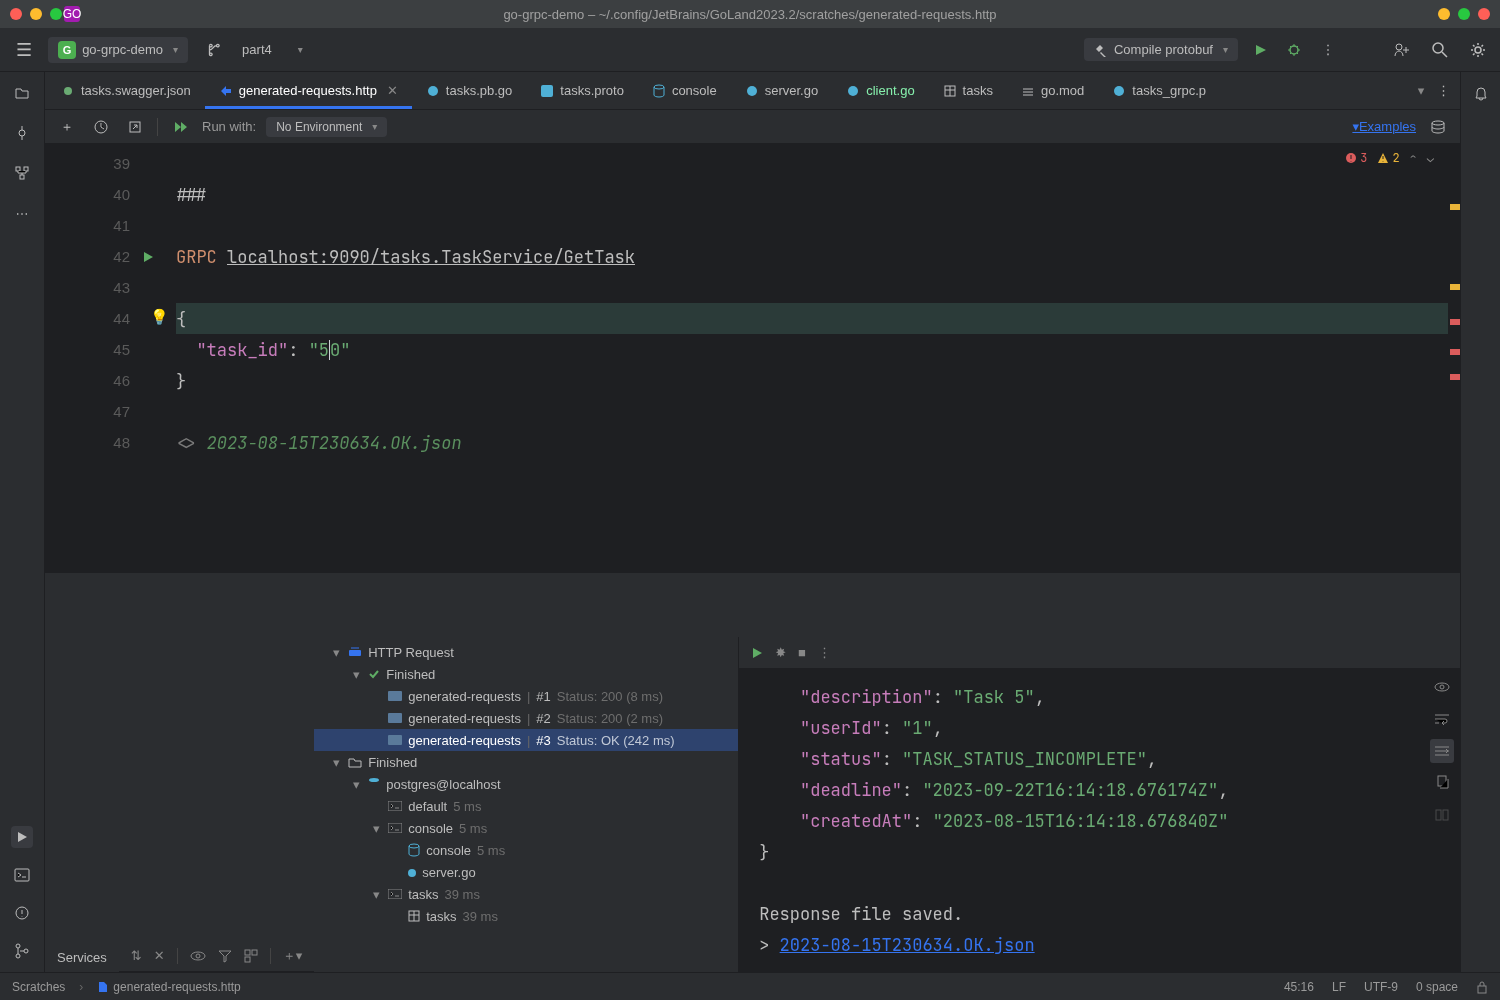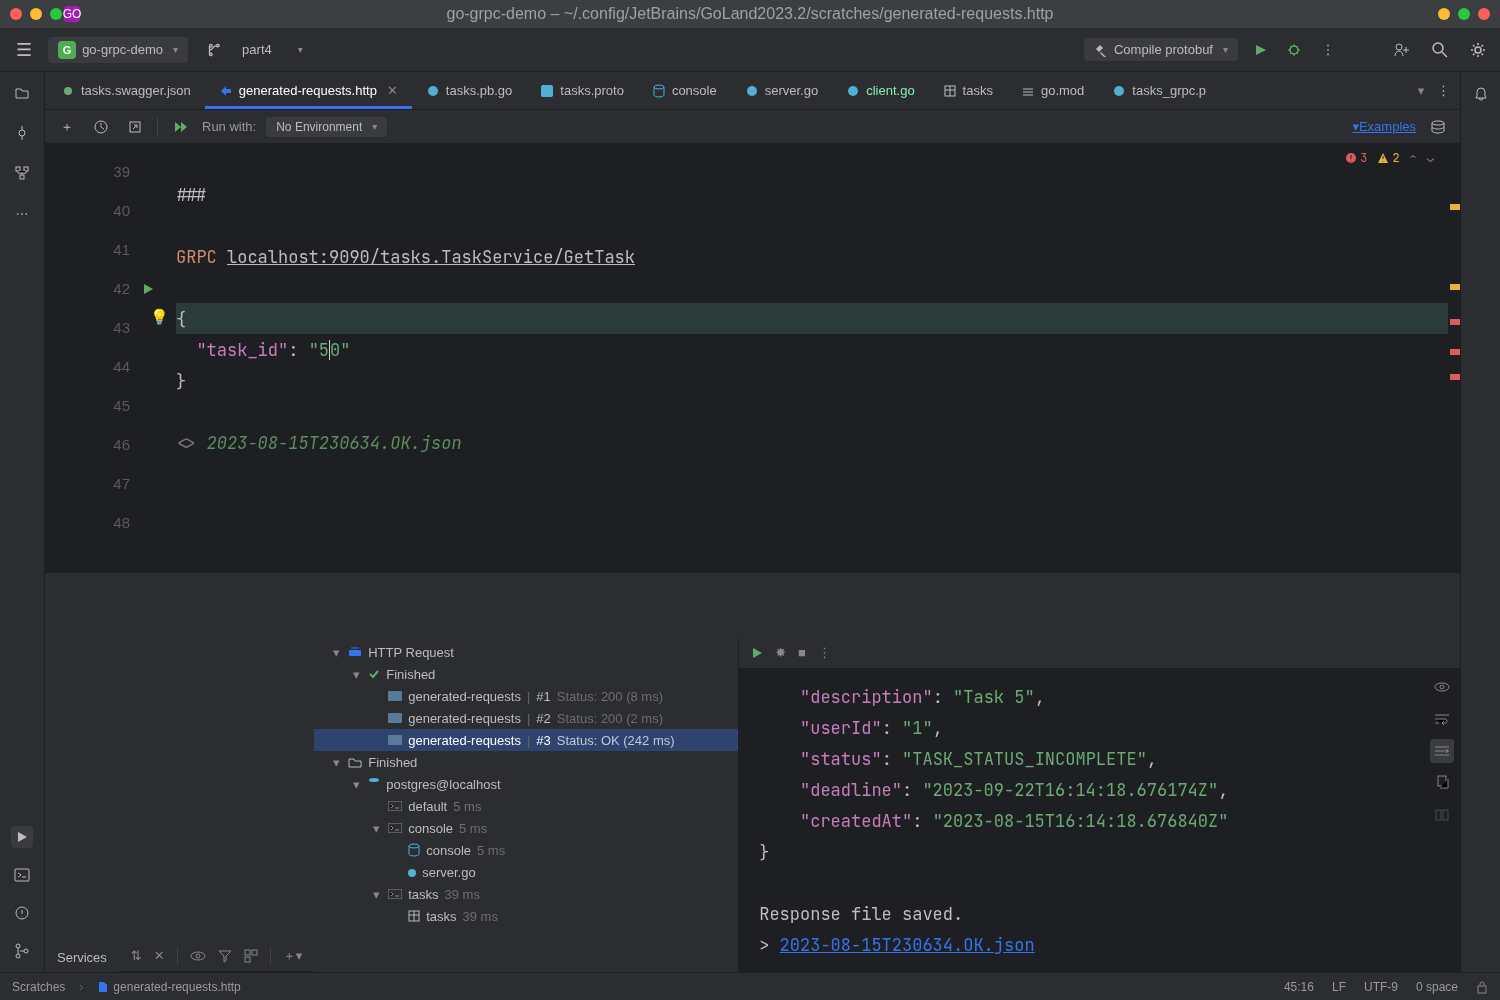--- a/index.html
+++ b/index.html
@@ -18,21 +18,21 @@
 .titlebar {
   height: 28px; background: #3c3f41;
   display: flex; align-items: center; padding: 0 10px;
   position: relative;
 }
 .window-dots { display: flex; gap: 8px; }
 .dot { width: 12px; height: 12px; border-radius: 50%; }
 .dot.red { background: #ff5f57; }
 .dot.yellow { background: #febc2e; }
 .dot.green { background: #28c840; }
-.titlebar .title { position: absolute; left: 50%; transform: translateX(-50%); color: #a0a0a0; font-size: 16px; }
+.titlebar .title { position: absolute; left: 50%; transform: translateX(-50%); color: #a0a0a0; font-size: 13px; }
 .goland-badge { width:16px;height:16px;background:#a21caf;border-radius:3px;color:#fff;font-size:12px;display:flex;align-items:center;justify-content:center;margin-right:6px;margin-left:2px; }
 
 
 .toolbar {
   height: 44px; background: #2b2d30; border-bottom: 1px solid #1e1f22;
   display: flex; align-items: center; padding: 0 10px; gap: 10px;
 }
 .hamburger { color: #bdbdbd; font-size: 18px; padding: 4px 6px; cursor: pointer; }
 .project-chip {
   display: flex; align-items: center; gap: 6px; background: #393b40;
@@ -68,21 +68,21 @@
 
 .subbar { height:34px;display:flex;align-items:center;gap:10px;padding:0 10px;border-bottom:1px solid #1e1f22; }
 .subbar .label { color:#9a9a9a; }
 .subbar select, .env-chip { background:#393b40;border:none;color:#bdbdbd;padding:3px 10px;border-radius:4px;font-size:12px;display:flex;align-items:center;gap:6px; }
 .subbar-right { margin-left:auto;display:flex;align-items:center;gap:10px; }
 .examples-link { color:#3574f0;cursor:pointer;text-decoration:underline; }
 
 
 .editor { flex:1;display:flex;background:#1e1f22;position:relative;overflow:hidden; }
 .ed-gutter { width:95px;background:#1e1f22;border-right:0;display:flex;flex-direction:column;font-size:15px;color:#5a5a5a;padding-top:4px; }
-.ed-line { height:31px;display:flex;align-items:center;justify-content:flex-end;padding-right:10px;position:relative;margin-top:8px;}
+.ed-line { height:31px;display:flex;align-items:center;justify-content:flex-end;padding-right:10px;position:relative;}
 .ed-line .run-tri { position:absolute;right:-16px;color:#5fad65; width:14px; }
 .ed-code { flex:1;font-size:17px;padding-top:4px;padding-left:36px;position:relative; }
 .code-line { height:31px;display:flex;align-items:center;white-space:pre; }
 .code-line.hl { background:#2b3b39; }
 .kw-grpc { color:#cf8e6d; }
 .url { color:#bdbdbd;text-decoration:underline; }
 .json-key { color:#c77dbb; }
 .json-str { color:#6aab73; }
 .brace { color:#bdbdbd; }
 .comment { color:#7a7a7a; }

